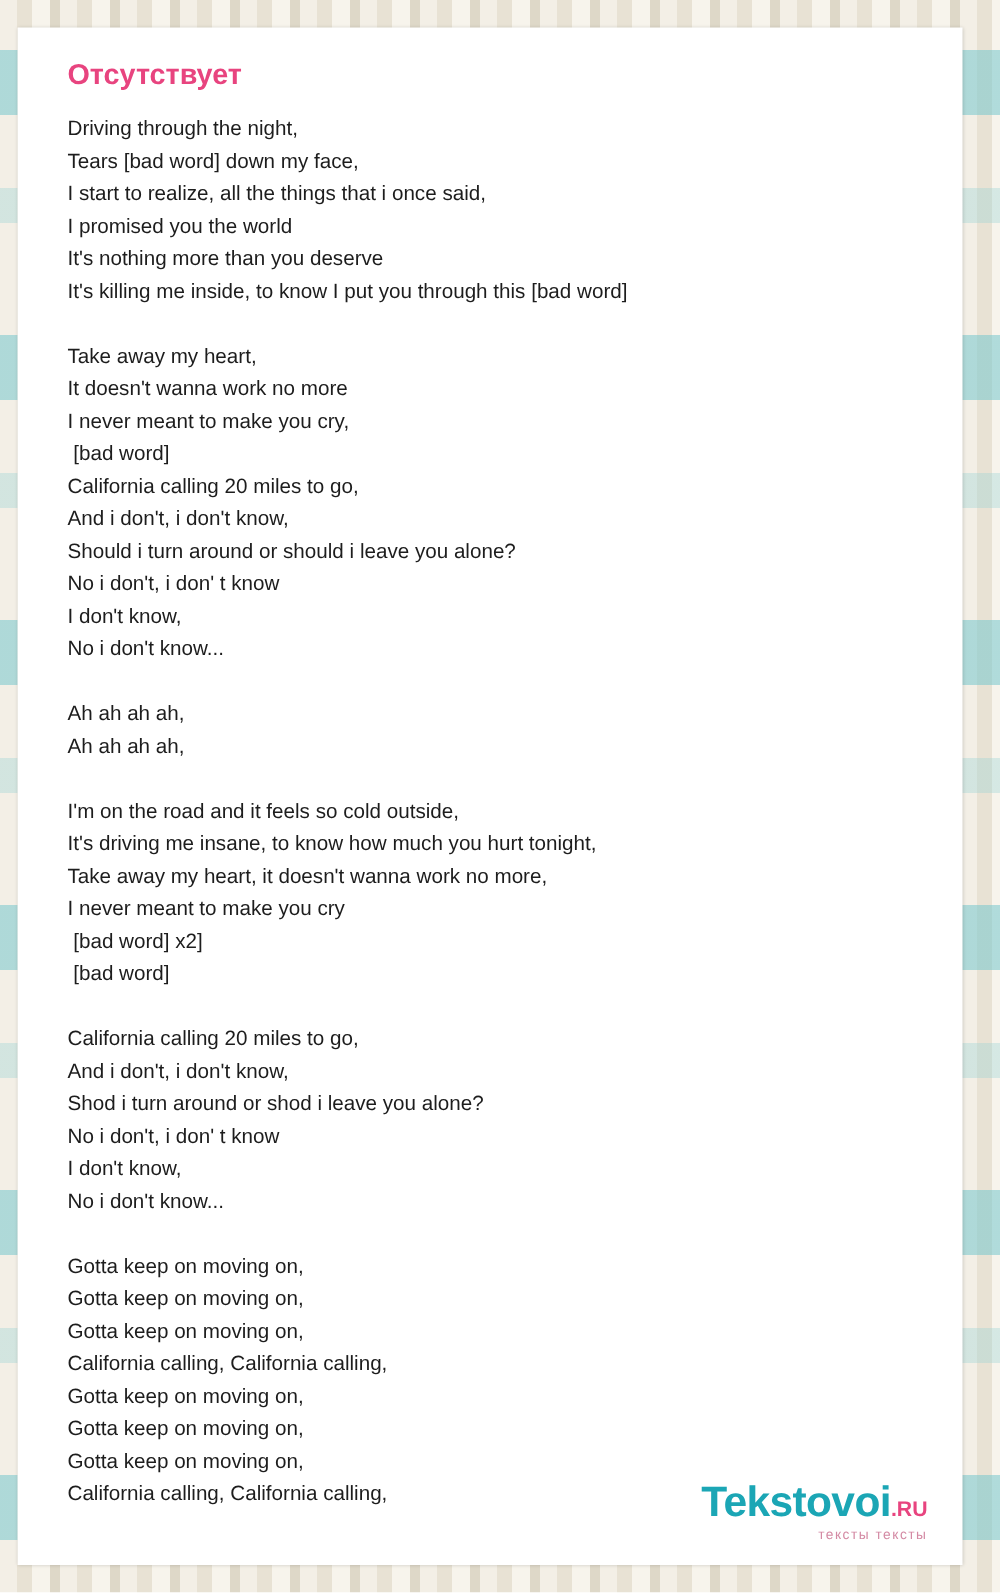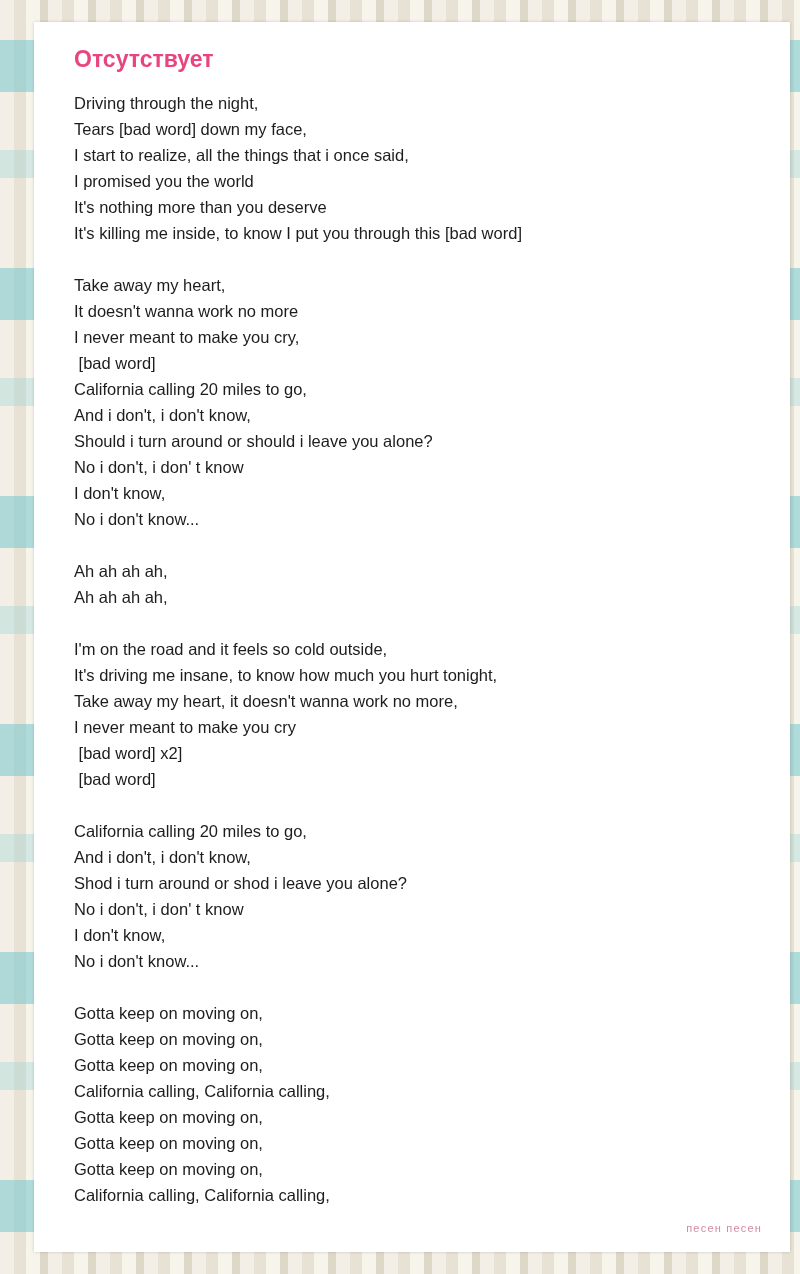--- a/index.html
+++ b/index.html
@@ -45,21 +45,21 @@
         rgba(150, 210, 212, 0.35) 150px,
         rgba(150, 210, 212, 0.35) 178px,
         rgba(120, 200, 205, 0.00) 178px,
         rgba(120, 200, 205, 0.00) 228px
       );
   }
 
   
   #sheet {
     position: absolute;
-    left: 34px;
+    left: 14px;
     top: 22px;
     width: 756px;
     height: 1230px;
     background: #ffffff;
     box-shadow: 0 0 3px rgba(0,0,0,0.18);
     box-sizing: border-box;
     padding: 22px 26px 0 20px;
   }
 
   
@@ -128,16 +128,19 @@
 <div id="bg"></div>
 
 <div id="sheet">
 
   <h1 id="song-title">Отсутствует</h1>
 
 
   <div id="lyrics"><div class="lyric-line">Driving through the night,</div><div class="lyric-line">Tears [bad word] down my face,</div><div class="lyric-line">I start to realize, all the things that i once said,</div><div class="lyric-line">I promised you the world</div><div class="lyric-line">It's nothing more than you deserve</div><div class="lyric-line">It's killing me inside, to know I put you through this [bad word]</div><div class="lyric-line blank"></div><div class="lyric-line">Take away my heart,</div><div class="lyric-line">It doesn't wanna work no more</div><div class="lyric-line">I never meant to make you cry,</div><div class="lyric-line"> [bad word]</div><div class="lyric-line">California calling 20 miles to go,</div><div class="lyric-line">And i don't, i don't know,</div><div class="lyric-line">Should i turn around or should i leave you alone?</div><div class="lyric-line">No i don't, i don' t know</div><div class="lyric-line">I don't know,</div><div class="lyric-line">No i don't know...</div><div class="lyric-line blank"></div><div class="lyric-line">Ah ah ah ah,</div><div class="lyric-line">Ah ah ah ah,</div><div class="lyric-line blank"></div><div class="lyric-line">I'm on the road and it feels so cold outside,</div><div class="lyric-line">It's driving me insane, to know how much you hurt tonight,</div><div class="lyric-line">Take away my heart, it doesn't wanna work no more,</div><div class="lyric-line">I never meant to make you cry</div><div class="lyric-line"> [bad word] x2]</div><div class="lyric-line"> [bad word]</div><div class="lyric-line blank"></div><div class="lyric-line">California calling 20 miles to go,</div><div class="lyric-line">And i don't, i don't know,</div><div class="lyric-line">Shod i turn around or shod i leave you alone?</div><div class="lyric-line">No i don't, i don' t know</div><div class="lyric-line">I don't know,</div><div class="lyric-line">No i don't know...</div><div class="lyric-line blank"></div><div class="lyric-line">Gotta keep on moving on,</div><div class="lyric-line">Gotta keep on moving on,</div><div class="lyric-line">Gotta keep on moving on,</div><div class="lyric-line">California calling, California calling,</div><div class="lyric-line">Gotta keep on moving on,</div><div class="lyric-line">Gotta keep on moving on,</div><div class="lyric-line">Gotta keep on moving on,</div><div class="lyric-line">California calling, California calling,</div></div>
 
   <div id="logo">
-    <div id="logo-sub">песен песен</div>
+    <div>
+      <span id="logo-main">Tekstovoi</span><span id="logo-suffix">.RU</span>
+    </div>
+    <div id="logo-sub">тексты тексты</div>
   </div>
 
 </div>
 
 </body></html>

